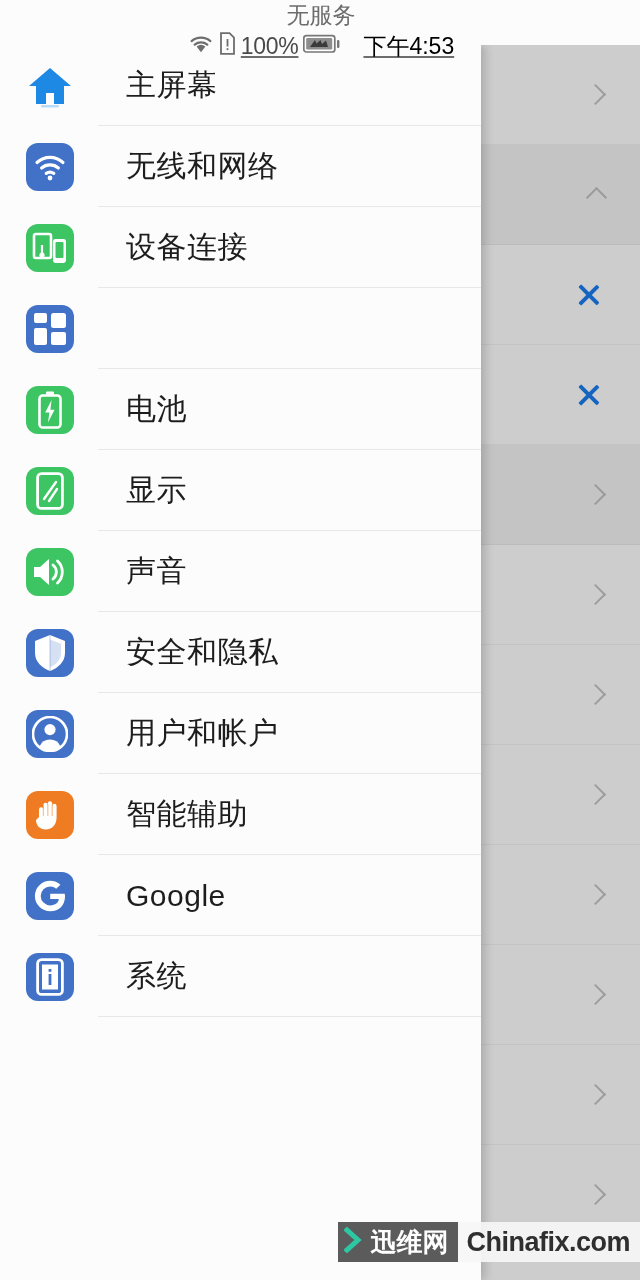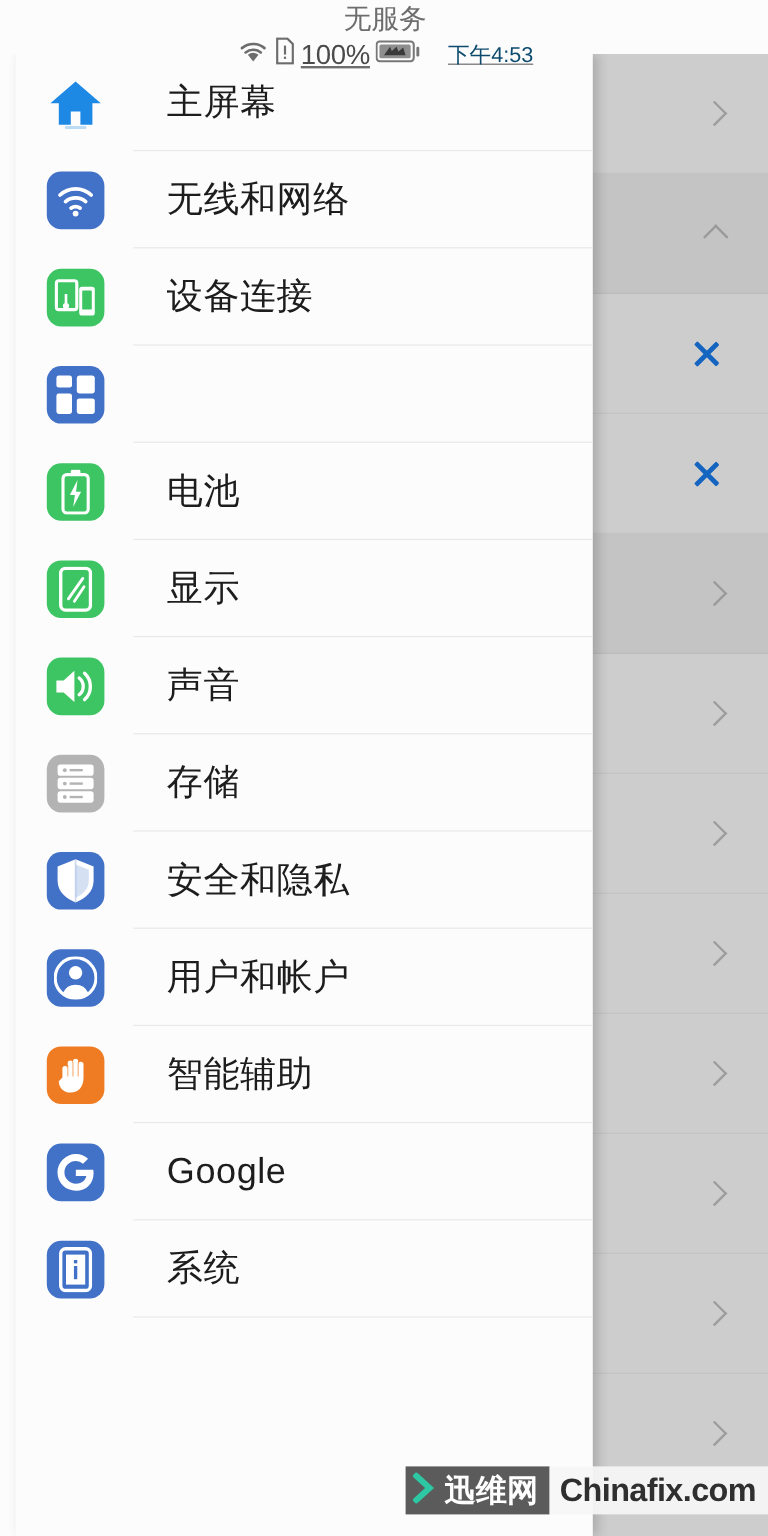--- a/index.html
+++ b/index.html
@@ -53,26 +53,26 @@
   #statusbar {
     position:absolute; left:0; top:0; width:640px; height:45px;
     display:flex; align-items:center; justify-content:space-between;
     padding:0 16px 0 18px;
     background:#fcfcfc;
     z-index:40;
     font-size:23px; color:#6d6d6d;flex-direction:column;
   }
   #statusbar .sb-right { display:flex; align-items:center; gap:5px;text-decoration:underline; }
   #statusbar .pct { font-size:23px; color:#4a4a4a; letter-spacing:-.3px; }
-  #statusbar .clock { font-size:18px; color:#0c4a6e; margin-left:17px; }
+  #statusbar .clock { font-size:23px; color:#000000; margin-left:17px; }
   .icn { display:inline-block; vertical-align:middle; }
 
   
   #drawer {
-    position:absolute; left:13px; top:45px; width:481px; height:1235px;
+    position:absolute; left:0; top:45px; width:481px; height:1235px;
     background:#fcfcfc; z-index:30;
     box-shadow:4px 0 9px rgba(0,0,0,.17);
   }
   .row {
     position:relative; height:81px;
     display:flex; align-items:center;
   }
   .row .ic {
     width:48px; height:48px; margin-left:26px; margin-right:0;
     flex:0 0 48px; position:relative;
@@ -241,39 +241,20 @@
           <div class="ic">
             <span class="tile t-green">
               <svg width="38" height="32" viewBox="0 0 38 32">
                 <path d="M3 11 H9 L18 3 V29 L9 21 H3 Z" fill="#fff"></path>
                 <path d="M22 9 a9 9 0 0 1 0 14" stroke="#fff" stroke-width="2.8" fill="none" stroke-linecap="round"></path>
                 <path d="M26.5 5 a15 15 0 0 1 0 22" stroke="#fff" stroke-width="2.8" fill="none" stroke-linecap="round"></path>
               </svg>
             </span>
           </div>
           <div class="lbl">声音</div>
-          <div class="sep"></div>
-        </div>
-        <div class="row">
-          <div class="ic">
-            <span class="tile t-gray">
-              <svg width="32" height="34" viewBox="0 0 32 34">
-                <rect x="1" y="1" width="30" height="9.5" rx="2.4" fill="#fff"></rect>
-                <rect x="1" y="12.2" width="30" height="9.5" rx="2.4" fill="#fff"></rect>
-                <rect x="1" y="23.4" width="30" height="9.5" rx="2.4" fill="#fff"></rect>
-                <circle cx="7" cy="5.8" r="1.6" fill="#b3b3b3"></circle>
-                <circle cx="7" cy="17" r="1.6" fill="#b3b3b3"></circle>
-                <circle cx="7" cy="28.2" r="1.6" fill="#b3b3b3"></circle>
-                <rect x="11" y="4.8" width="11" height="2" fill="#b3b3b3"></rect>
-                <rect x="11" y="16" width="11" height="2" fill="#b3b3b3"></rect>
-                <rect x="11" y="27.2" width="11" height="2" fill="#b3b3b3"></rect>
-              </svg>
-            </span>
-          </div>
-          <div class="lbl">存储</div>
           <div class="sep"></div>
         </div>
         <div class="row">
           <div class="ic">
             <span class="tile t-blue">
               <svg width="32" height="38" viewBox="0 0 32 38">
                 <path d="M16 1 L31 7 V19 C31 28 24 34 16 37 C8 34 1 28 1 19 V7 Z" fill="#fff"></path>
                 <path d="M16 5.4 L27 9.8 V19 C27 26 21.5 30.8 16 33.2 Z" fill="#4271c8" opacity=".22"></path>
                 <path d="M16 1 L16 37" stroke="#4271c8" stroke-width="1.4" opacity=".25"></path>
               </svg>

